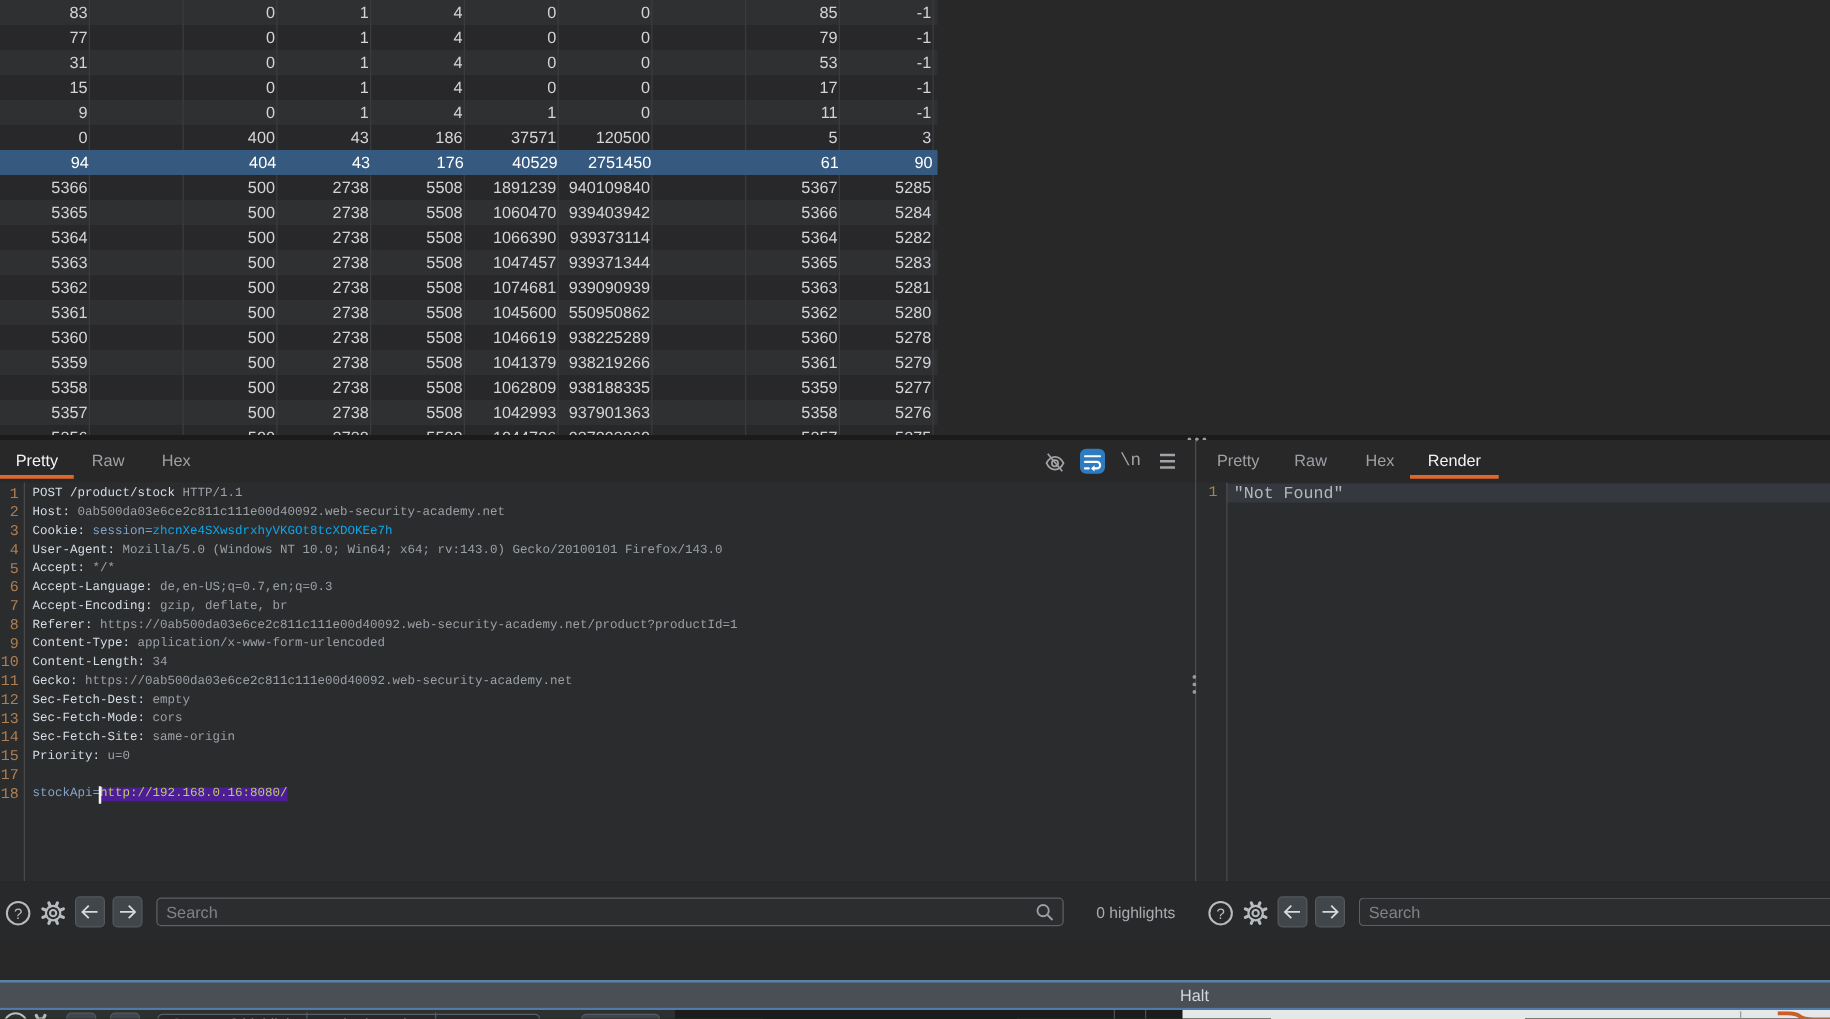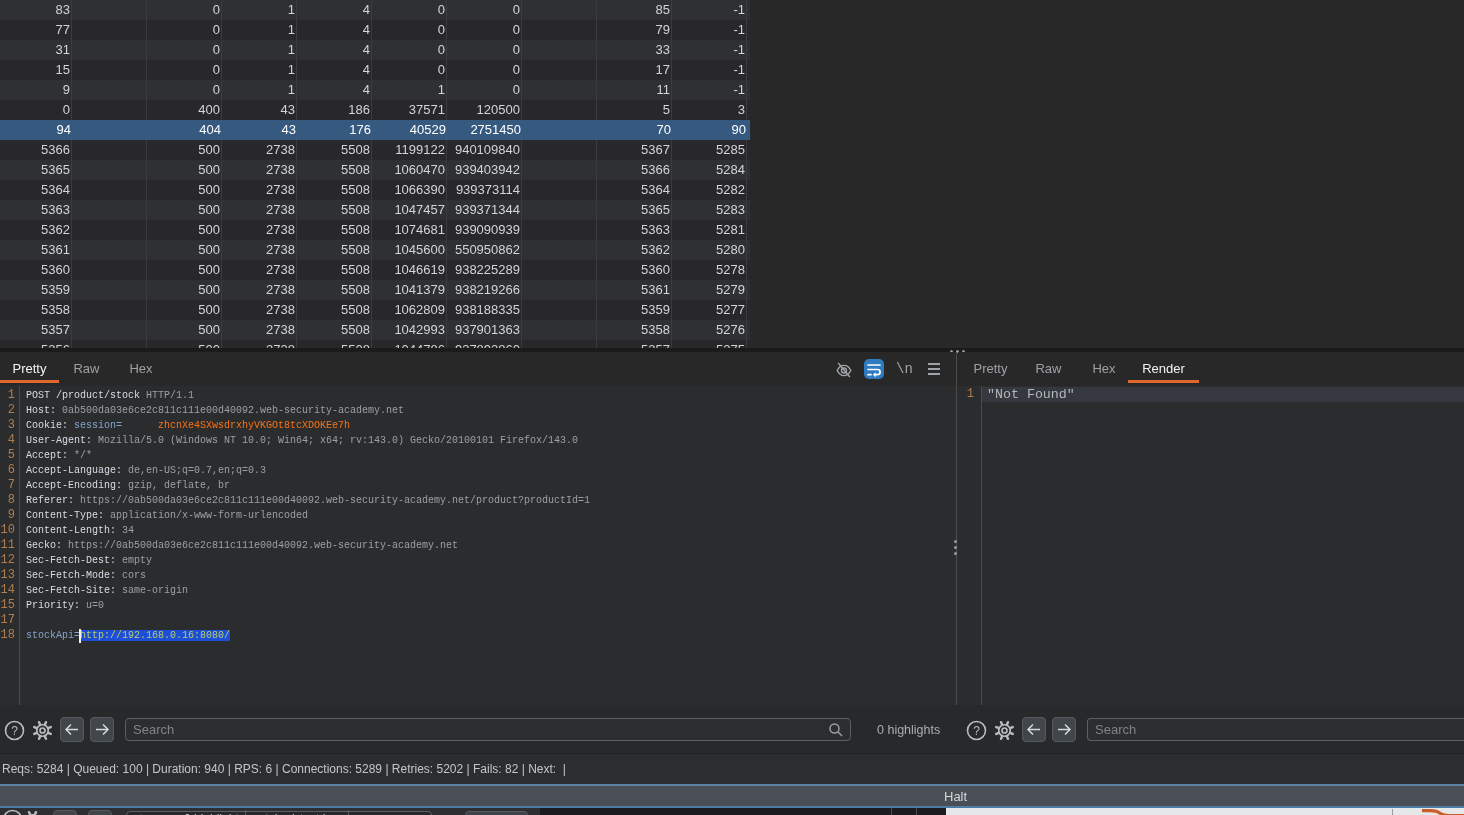--- a/index.html
+++ b/index.html
@@ -34,22 +34,22 @@
 
 .editor { position:absolute; top:386px; height:319px; background:#2b2c2e; overflow:hidden; }
 .gline { position:absolute; top:386px; width:1px; height:319px; background:#4a4a4a; }
 .mono, .num, .code { font-family:"Liberation Mono",monospace; font-size:10px; }
 .ln { position:relative; height:15px; line-height:15px; white-space:pre; }
 .num { position:absolute; left:0; width:15px; text-align:right; color:#b07f51; font-size:12px; }
 .code { position:absolute; left:26px; }
 .n { color:#d5dde5; }
 .v { color:#9aa0a6; }
 .b { color:#84a3cb; }
-.g { color:#f97316;margin-left:36px; }
-.sel { background:#1d4ed8; color:#b9cd65; }
+.g { color:#0ea5e9; }
+.sel { background:#4c1d95; color:#b9cd65; }
 .cur { position:absolute; width:2px; height:14px; margin-left:-1px; margin-top:1px; background:#f5f5f5; }
 
 
 #redit { position:absolute; left:957px; top:386px; width:507px; height:319px; background:#2b2c2e; }
 #rhl { position:absolute; left:981px; top:387px; width:483px; height:15px; background:#35393f; }
 #rnum { position:absolute; left:957px; top:387px; width:17px; text-align:right; color:#b07f51; font-family:"Liberation Mono",monospace; font-size:12px; height:15px; line-height:15px; }
 #rgline { position:absolute; left:981px; top:386px; width:1px; height:319px; background:#4a4a4a; }
 #rcode { position:absolute; left:987px; top:387px; font-family:"Liberation Mono",monospace; font-size:13.3px; color:#b2b7bc; height:15px; line-height:15px; }
 
 
@@ -102,21 +102,21 @@
       </div>
 <div class="tr rl">
         <div class="c" style="width:72px">31</div>
         <div class="c" style="width:75px"></div>
         <div class="c" style="width:75px">0</div>
         <div class="c" style="width:75px">1</div>
         <div class="c" style="width:75px">4</div>
         <div class="c" style="width:75px">0</div>
         <div class="c" style="width:75px">0</div>
         <div class="c" style="width:75px"></div>
-        <div class="c" style="width:75px">33</div>
+        <div class="c" style="width:75px">53</div>
         <div class="c" style="width:75px">-1</div>
       </div>
 <div class="tr rd">
         <div class="c" style="width:72px">15</div>
         <div class="c" style="width:75px"></div>
         <div class="c" style="width:75px">0</div>
         <div class="c" style="width:75px">1</div>
         <div class="c" style="width:75px">4</div>
         <div class="c" style="width:75px">0</div>
         <div class="c" style="width:75px">0</div>
@@ -150,30 +150,30 @@
       </div>
 <div class="tr rs">
         <div class="c" style="width:72px">94</div>
         <div class="c" style="width:75px"></div>
         <div class="c" style="width:75px">404</div>
         <div class="c" style="width:75px">43</div>
         <div class="c" style="width:75px">176</div>
         <div class="c" style="width:75px">40529</div>
         <div class="c" style="width:75px">2751450</div>
         <div class="c" style="width:75px"></div>
-        <div class="c" style="width:75px">70</div>
+        <div class="c" style="width:75px">61</div>
         <div class="c" style="width:75px">90</div>
       </div>
 <div class="tr rd">
         <div class="c" style="width:72px">5366</div>
         <div class="c" style="width:75px"></div>
         <div class="c" style="width:75px">500</div>
         <div class="c" style="width:75px">2738</div>
         <div class="c" style="width:75px">5508</div>
-        <div class="c" style="width:75px">1199122</div>
+        <div class="c" style="width:75px">1891239</div>
         <div class="c" style="width:75px">940109840</div>
         <div class="c" style="width:75px"></div>
         <div class="c" style="width:75px">5367</div>
         <div class="c" style="width:75px">5285</div>
       </div>
 <div class="tr rl">
         <div class="c" style="width:72px">5365</div>
         <div class="c" style="width:75px"></div>
         <div class="c" style="width:75px">500</div>
         <div class="c" style="width:75px">2738</div>
@@ -446,21 +446,20 @@
     </svg>
 <div class="navbtn" style="left:1052px;top:717px"></div>
 <svg class="abs" style="left:1052px;top:717px" width="24" height="25" viewBox="0 0 24 25">
       <g stroke="#d7dadd" stroke-width="1.5" fill="none">
         <line x1="6" y1="12.5" x2="18" y2="12.5"></line>
         <path d="M13 7.5 L18 12.5 L13 17.5"></path>
       </g>
     </svg>
 <div class="sfield" style="left:1087px;top:718px;width:377px;border-right:none;border-radius:4px 0 0 4px">Search</div>
 
-<div id="status">Reqs: 5284 | Queued: 100 | Duration: 940 | RPS: 6 | Connections: 5289 | Retries: 5202 | Fails: 82 | Next:&nbsp; |</div>
 
 <div id="halt">
       <span style="position:absolute;left:944px;top:3px">Halt</span>
     </div>
 
 <div id="bstrip">
   <svg class="abs" style="left:2px;top:1px" width="21" height="21" viewBox="0 0 21 21">
         <circle cx="10.5" cy="10.5" r="9" stroke="#b9bcbf" stroke-width="1.6" fill="none"></circle>
       </svg>
   <svg class="abs" style="left:21px;top:1px" width="23" height="23" viewBox="0 0 24 24">

